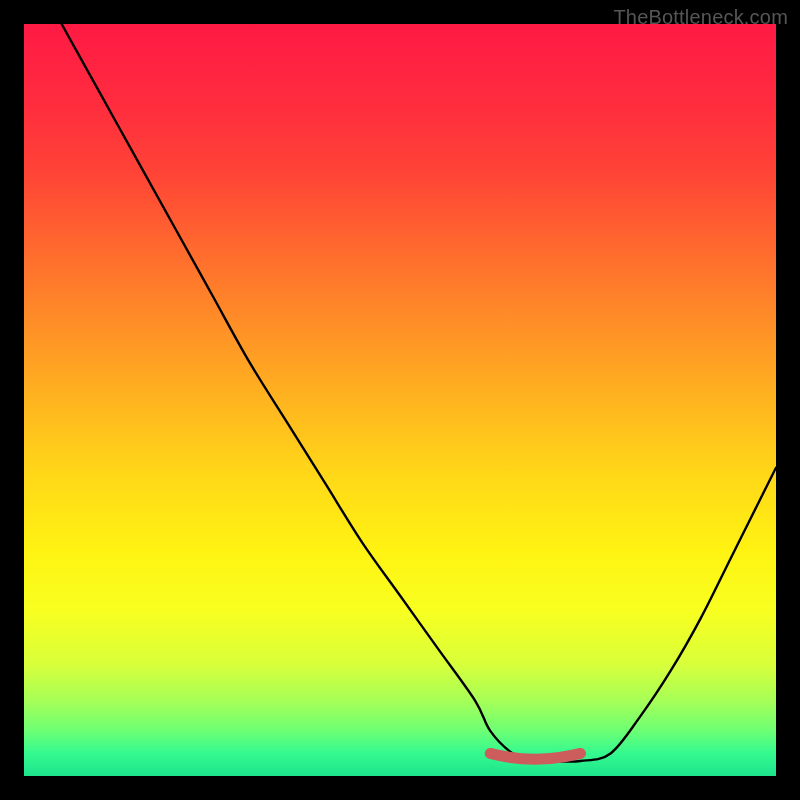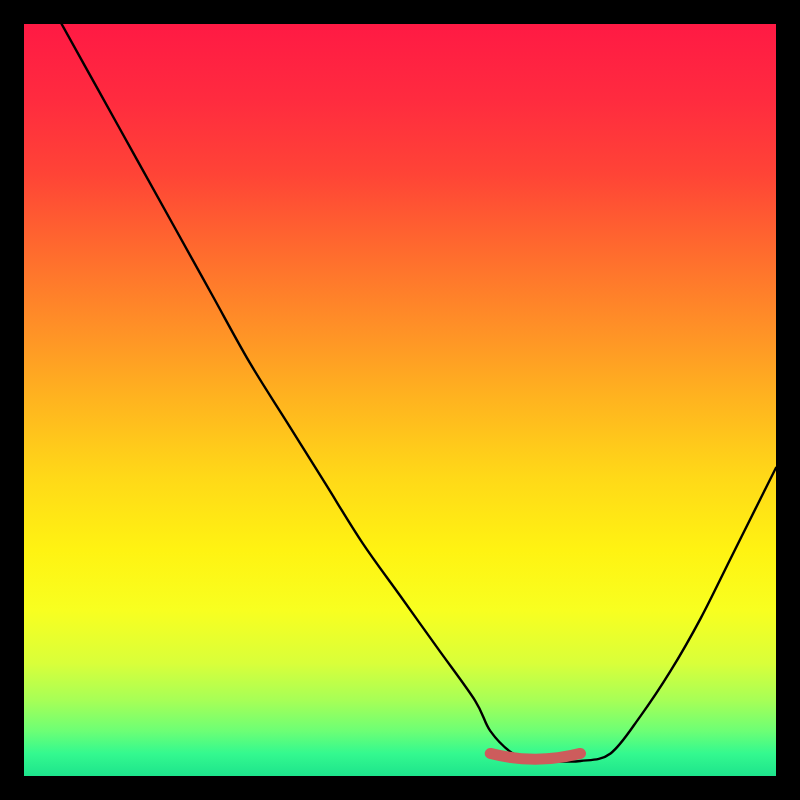--- a/index.html
+++ b/index.html
@@ -78,14 +78,15 @@
       <rect x="0" y="0" width="752" height="752" fill="url(#heat)"></rect>
     </svg>
 
     <svg class="curve" viewBox="0 0 752 752" preserveAspectRatio="none">
       <path id="main-curve" fill="none" stroke="#000" stroke-width="2.4" stroke-linecap="round" d="M 37.6 0 C 43.86666666666667 11.279999999999992 62.66666666666667 45.11999999999995 75.2 67.67999999999995 C 87.73333333333333 90.23999999999995 100.26666666666667 112.80000000000001 112.8 135.36 C 125.33333333333333 157.92000000000002 137.86666666666667 180.47999999999996 150.4 203.03999999999996 C 162.93333333333334 225.59999999999997 175.46666666666667 248.15999999999997 188 270.71999999999997 C 200.53333333333333 293.28 213.06666666666666 317.0933333333333 225.6 338.4 C 238.13333333333333 359.70666666666665 250.66666666666666 378.50666666666666 263.2 398.56 C 275.73333333333335 418.61333333333334 288.26666666666665 438.66666666666663 300.8 458.71999999999997 C 313.33333333333337 478.7733333333333 325.8666666666667 500.08 338.40000000000003 518.88 C 350.9333333333334 537.68 363.4666666666667 553.9733333333334 376 571.52 C 388.5333333333333 589.0666666666666 401.0666666666667 606.6133333333333 413.6 624.16 C 426.1333333333333 641.7066666666666 442.4266666666667 663.0133333333333 451.2 676.8 C 459.9733333333333 690.5866666666666 459.97333333333336 698.1066666666667 466.24 706.88 C 472.50666666666666 715.6533333333333 481.28000000000003 724.4266666666667 488.8 729.44 C 496.32 734.4533333333334 505.09333333333336 735.7066666666667 511.36 736.96 C 517.6266666666667 738.2133333333334 518.88 736.96 526.4 736.96 C 533.92 736.96 546.4533333333334 738.2133333333334 556.48 736.96 C 566.5066666666667 735.7066666666667 576.5333333333334 736.96 586.5600000000001 729.44 C 596.5866666666667 721.9200000000001 606.6133333333333 705.6266666666667 616.64 691.84 C 626.6666666666666 678.0533333333334 636.6933333333334 663.0133333333333 646.72 646.72 C 656.7466666666667 630.4266666666667 666.7733333333334 612.88 676.8000000000001 594.08 C 686.8266666666667 575.2800000000001 696.8533333333334 553.9733333333334 706.88 533.9200000000001 C 716.9066666666666 513.8666666666668 729.44 488.8 736.96 473.76 C 744.48 458.71999999999997 749.4933333333333 448.6933333333333 752 443.68"></path>
       <path id="plateau-seg" fill="none" stroke="#cd5c5c" stroke-width="11" stroke-linecap="round" d="M 466.24 729.44 Q 511.36 740.96 556.48 729.44"></path>
     </svg>
 
   </div>
 
+  <div class="watermark">TheBottleneck.com</div>
 
 </div>
 
 </body></html>

